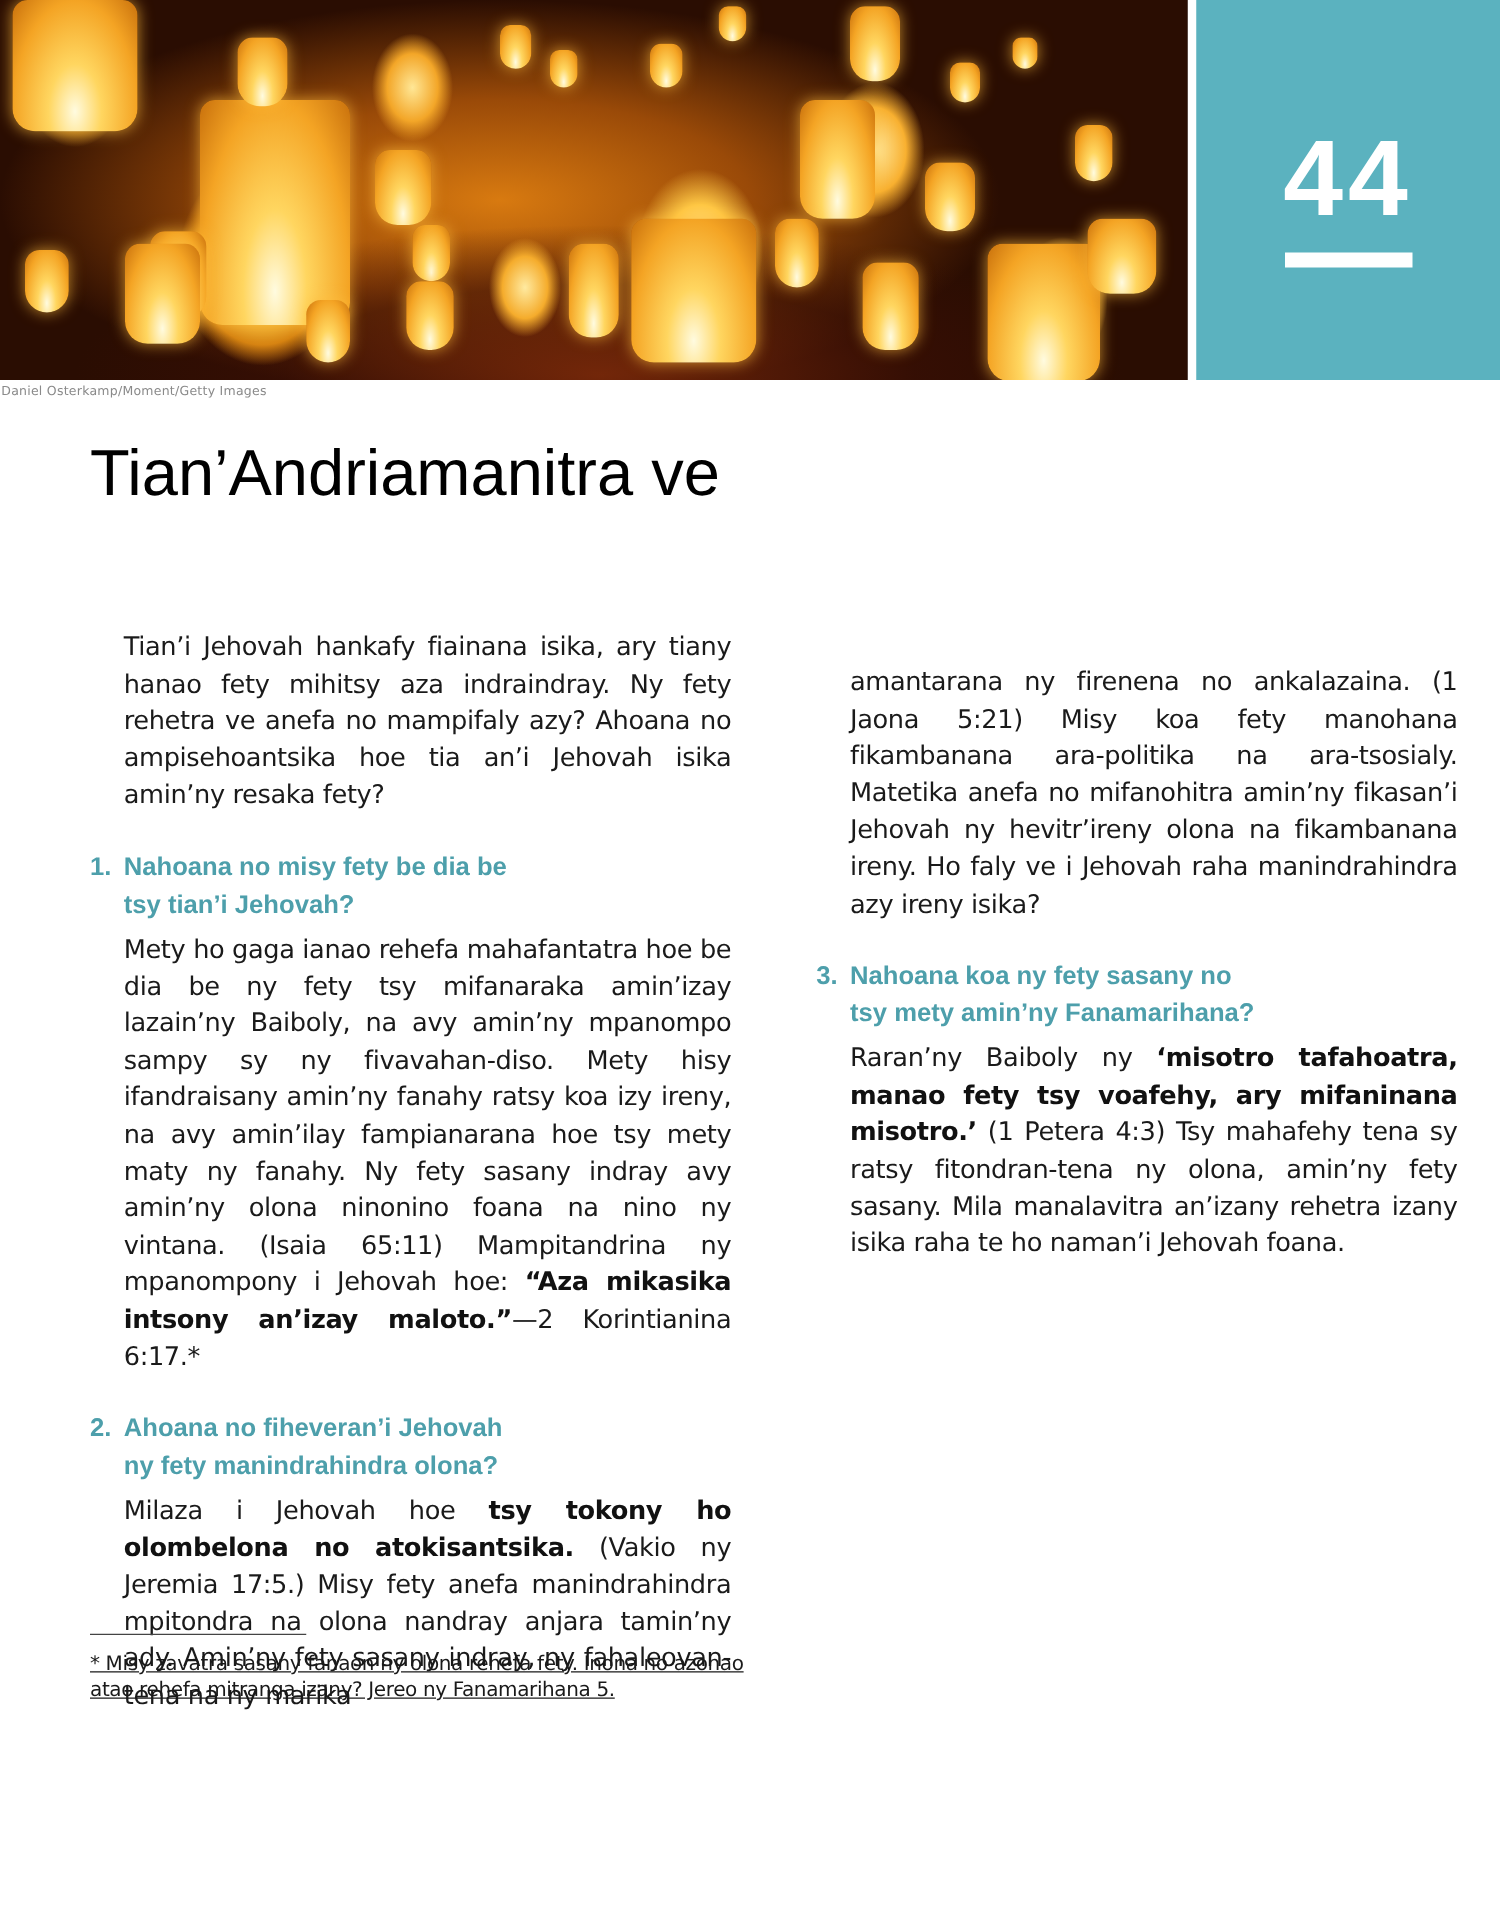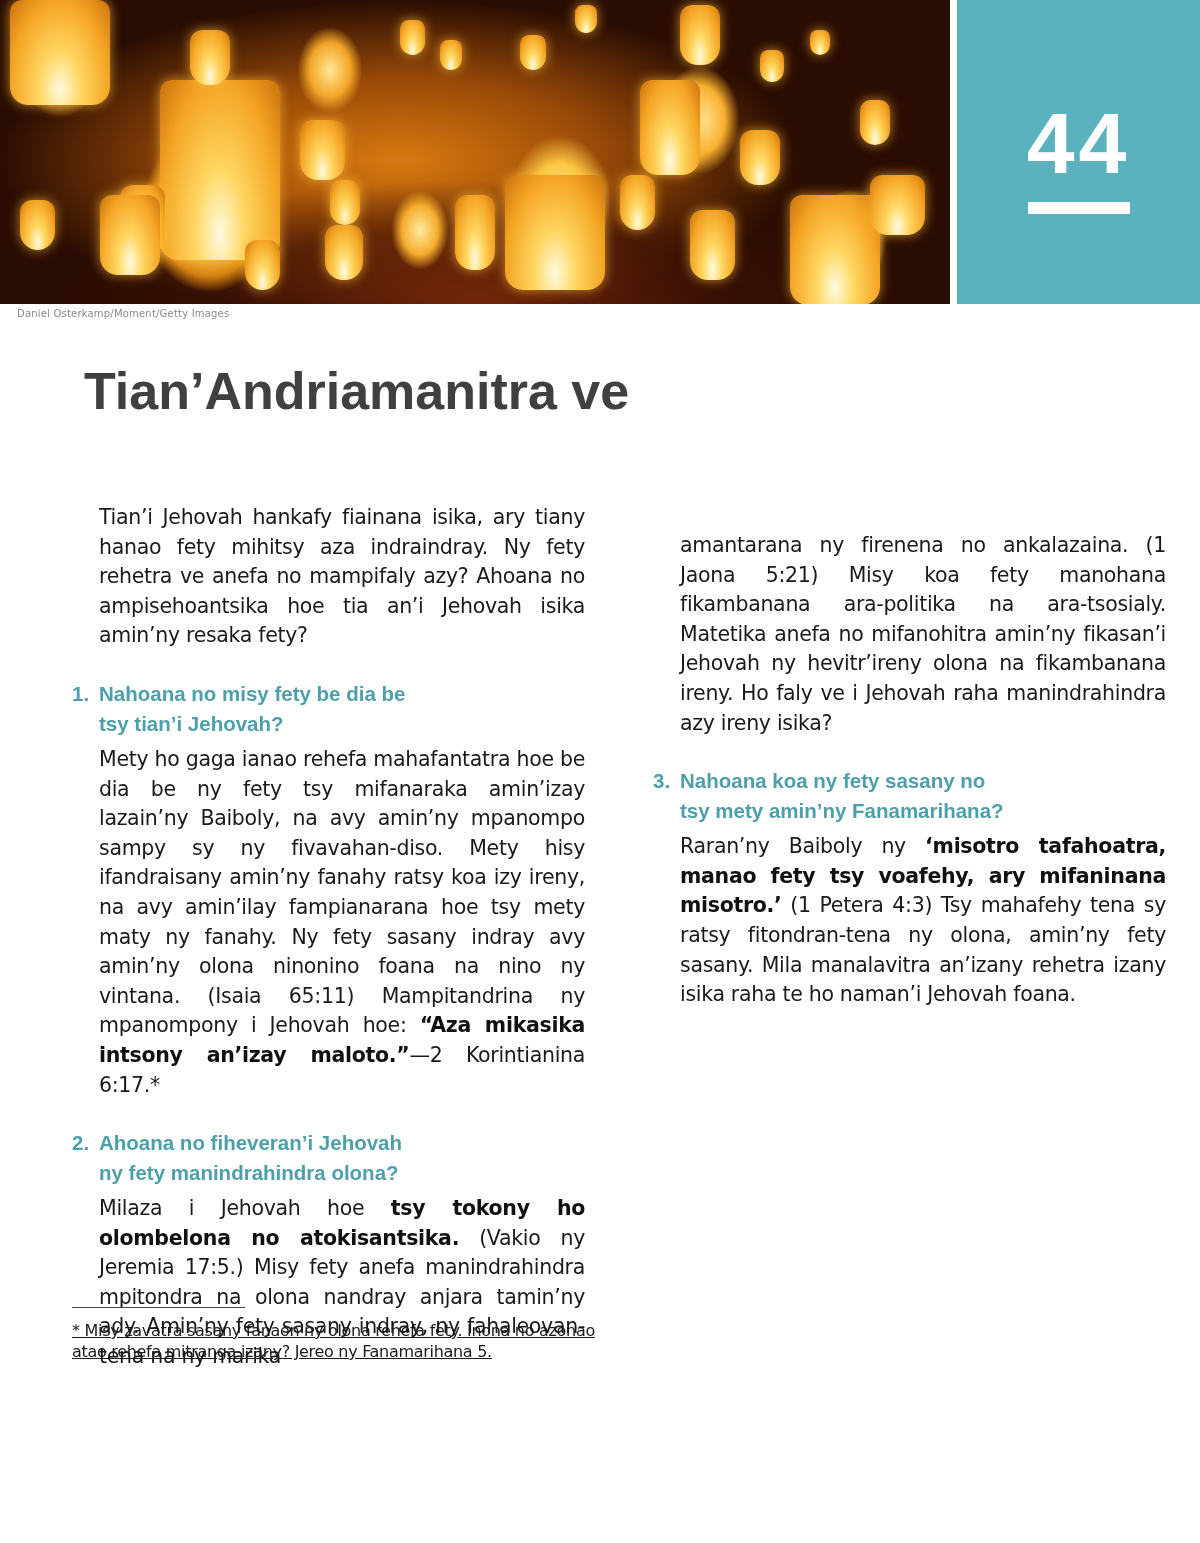--- a/index.html
+++ b/index.html
@@ -29,25 +29,25 @@
   .badge {
     position:absolute; left:957px; top:0; width:243px; height:304px; background:#5bb2bf;
   }
   .badge-number {
     position:absolute; left:0; width:243px; top:100px; text-align:center; color:#ffffff;
     font-family:"Liberation Sans", sans-serif; font-weight:bold; font-size:86px; letter-spacing:4px; line-height:1;
   }
   .badge-bar { position:absolute; left:71px; top:202px; width:102px; height:12px; background:#ffffff; }
   .credit {
     position:absolute; left:1px; top:308px; font-size:10px; color:#8a8a8a;
-    font-family:"DejaVu Sans", sans-serif; letter-spacing:0.2px;margin-left:16px;
+    font-family:"DejaVu Sans", sans-serif; letter-spacing:0.2px;
   }
   .title {
-    position:absolute; left:72px; top:350px; margin:12px; width:620px;
-    font-family:"Liberation Sans", sans-serif; font-weight:bold; font-size:52px; line-height:58px; color:#404040;
+    position:absolute; left:72px; top:350px; margin:0; width:620px;
+    font-family:"Liberation Sans", sans-serif; font-weight:normal; font-size:52px; line-height:58px; color:#000000;
   }
   .col { position:absolute; top:503px; width:486px; }
   .col-left { left:99px; }
   .col-right { left:680px;margin-top:28px; }
   p.body {
     margin:0; font-size:20.5px; line-height:29.6px; text-align:justify; color:#1a1a1a;
     font-family:"DejaVu Sans", sans-serif; letter-spacing:-0.3px;
   }
   p.body b { font-weight:bold; color:#111; }
   .q {

